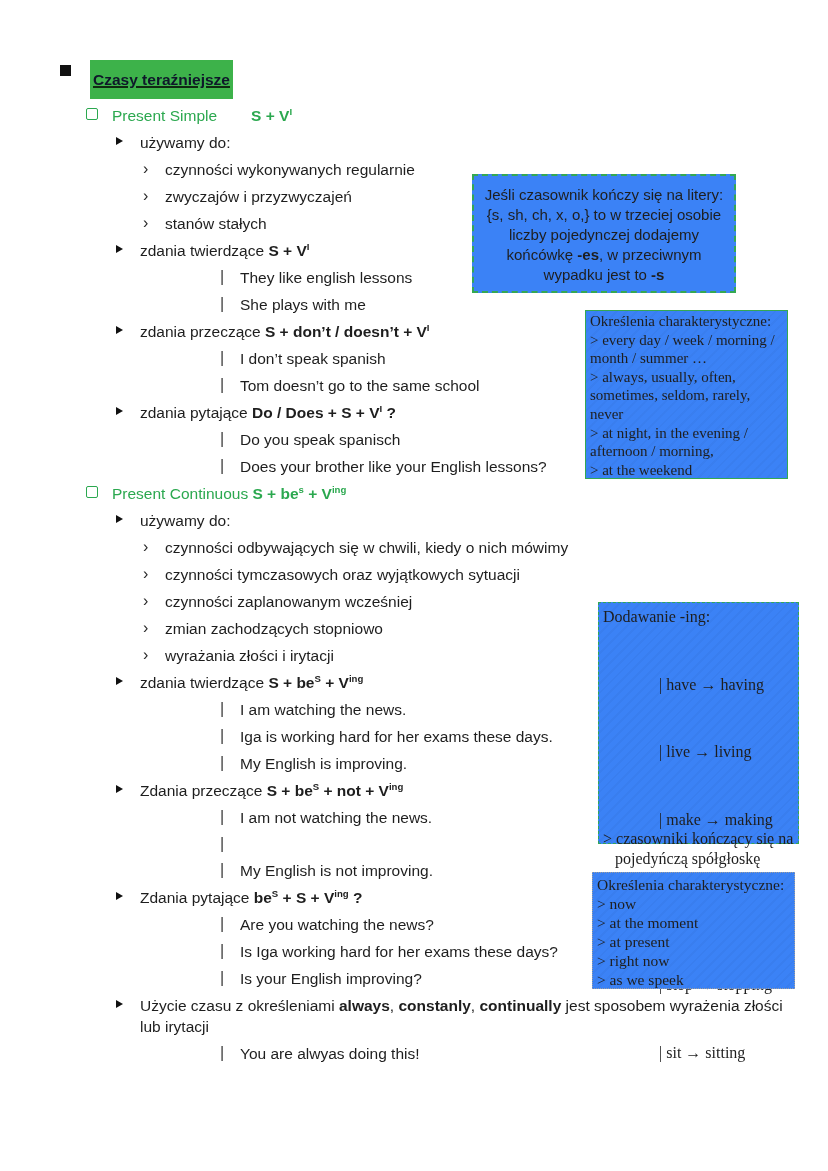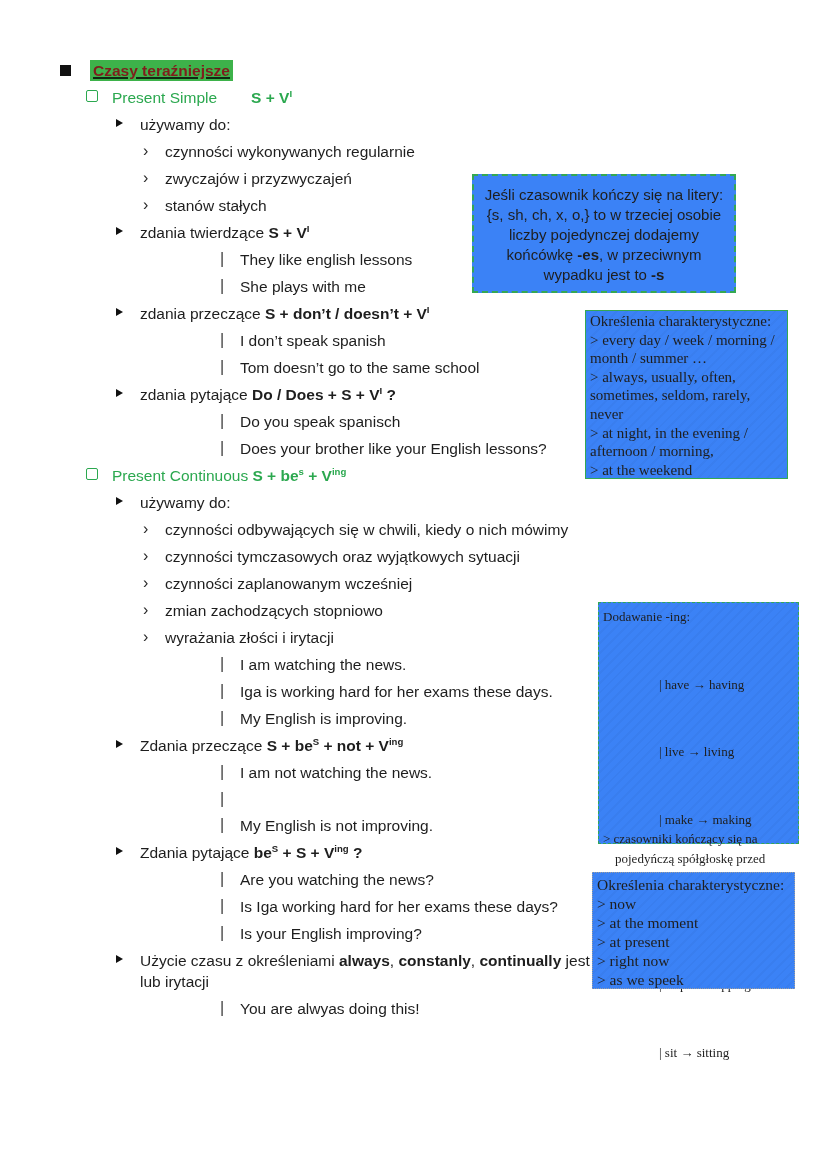--- a/index.html
+++ b/index.html
@@ -20,31 +20,31 @@
       border-radius:2px;margin-top:3px;background:#fff;}
   .mk-triangle-bullet::before{content:"";display:block;width:0;height:0;margin-top:5px;
       border-left:7px solid #111;border-top:4.5px solid transparent;border-bottom:4.5px solid transparent;}
   .mk-chevron-bullet{color:#2a2a2a;font-size:16px;line-height:20px;}
   .mk-pipe-bullet{color:#3a3a3a;font-size:16px;line-height:20px;}
   .text .b{font-weight:bold;}
   .text sup{font-size:62%;vertical-align:super;line-height:0;}
   .text .gap{margin-left:34px;}
   .green{color:var(--green);text-align:center;}
   .hl{background:var(--hl);text-decoration:underline;text-decoration-thickness:1.5px;
-      text-decoration-color:#102a12;padding:0 3px;font-weight:bold;color:#7f1d1d;}
+      text-decoration-color:#102a12;padding:9px 3px;font-weight:bold;color:#0f172a;}
   
   .note-box{position:absolute;box-sizing:border-box;background:#3b82f6;}
   .stripes{background-image:repeating-linear-gradient(135deg,rgba(0,0,0,0.028) 0 2px,rgba(0,0,0,0) 2px 7px);}
   .box0{left:472px;top:174px;width:264px;height:119px;border:2px dashed var(--bgreen);
         padding:9px 2px;text-align:center;font-size:15px;line-height:20px;}
   .box0 .bx-line{white-space:nowrap;}
   .box1{left:585px;top:310px;width:203px;height:169px;border:1.5px solid var(--bgreen);
         padding:1px 4px;font-family:"Liberation Serif","DejaVu Serif",serif;font-size:15px;line-height:18.6px;}
   .box2{left:598px;top:602px;width:201px;height:242px;border:1.5px dashed var(--bgreen);
-        padding:4px 4px;font-family:"Liberation Serif","DejaVu Serif",serif;font-size:13px;line-height:19.6px;}
+        padding:4px 4px;font-family:"Liberation Serif","DejaVu Serif",serif;font-size:16px;line-height:19.6px;}
   .box3{left:592px;top:872px;width:203px;height:117px;border:1.5px dotted var(--bgray);
         padding:2px 4px;font-family:"Liberation Serif","DejaVu Serif",serif;font-size:15.5px;line-height:19px;}
   .bx-line{}
   .bx-line.hang{padding-left:12px;text-indent:-12px;}
   .bx-line.ind{margin-left:56px;margin-top:48px;}
   .bx-line .b{font-weight:bold;}
 </style>
 </head>
 <body>
 
@@ -131,20 +131,24 @@
         <span class="text"><span>czynności zaplanowanym wcześniej</span></span>
       </div>
       <div class="line lvl3">
         <span class="mk mk-chevron-bullet">›</span>
         <span class="text"><span>zmian zachodzących stopniowo</span></span>
       </div>
       <div class="line lvl3">
         <span class="mk mk-chevron-bullet">›</span>
         <span class="text"><span>wyrażania złości i irytacji</span></span>
       </div>
+      <div class="line lvl2">
+        <span class="mk mk-triangle-bullet"></span>
+        <span class="text"><span>zdania twierdzące </span><span class="b">S + be</span><sup class="b">S</sup><span class="b"> + V</span><sup class="b">ing</sup></span>
+      </div>
       <div class="line lvl4">
         <span class="mk mk-pipe-bullet">|</span>
         <span class="text"><span>I am watching the news.</span></span>
       </div>
       <div class="line lvl4">
         <span class="mk mk-pipe-bullet">|</span>
         <span class="text"><span>Iga is working hard for her exams these days.</span></span>
       </div>
       <div class="line lvl4">
         <span class="mk mk-pipe-bullet">|</span>

